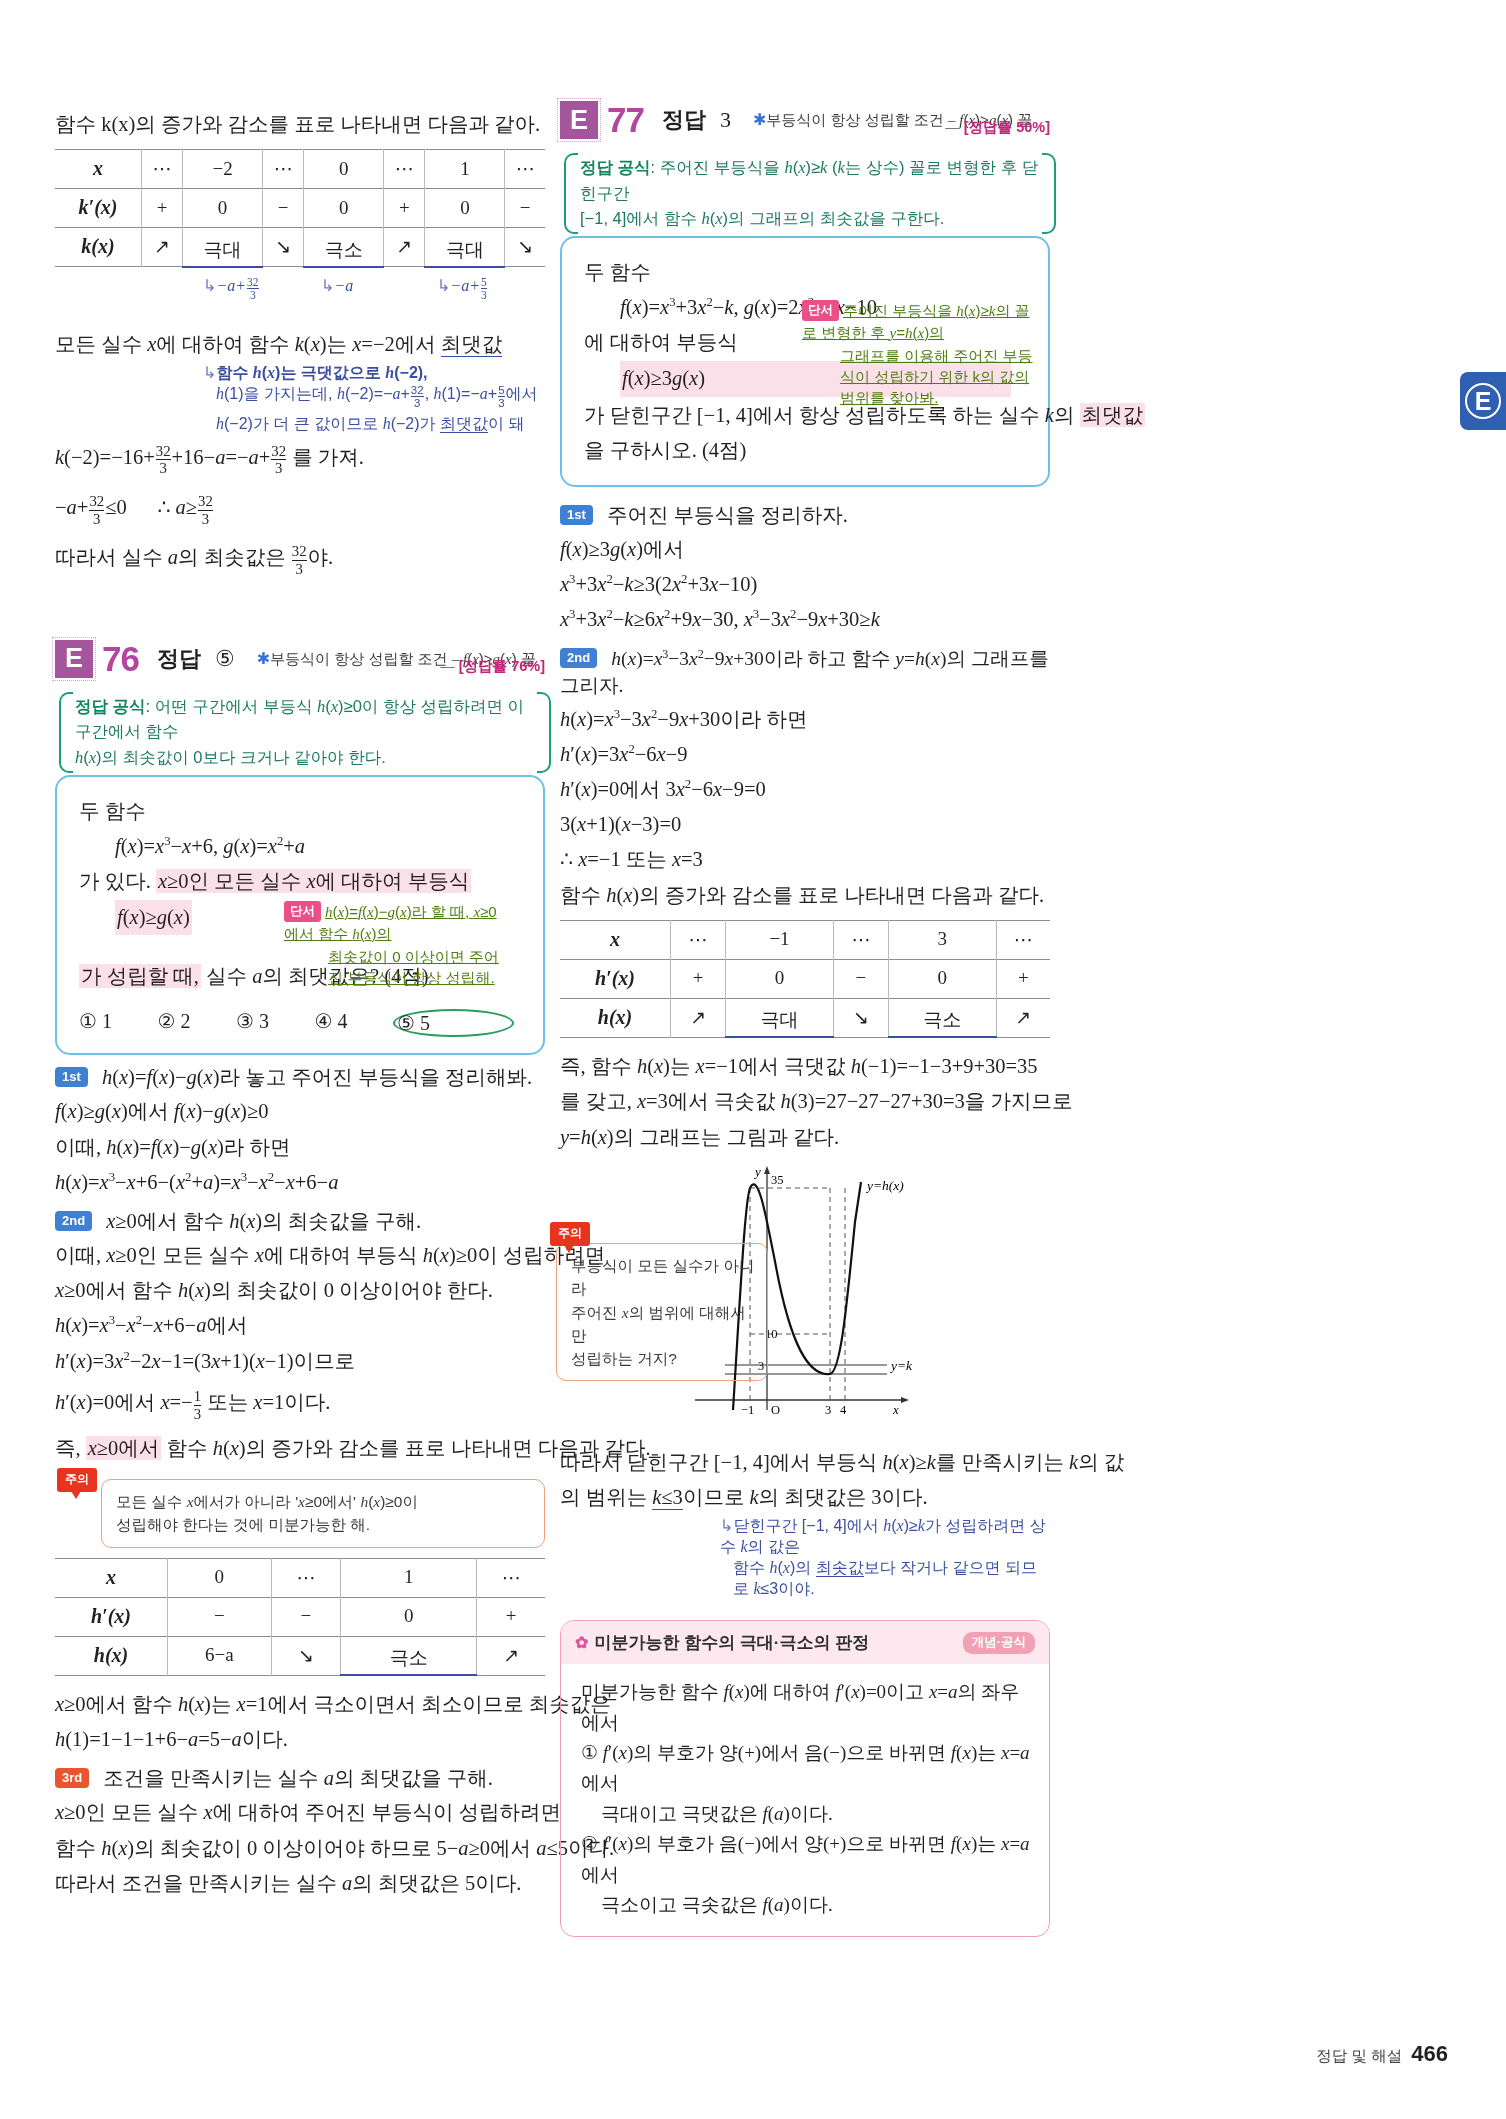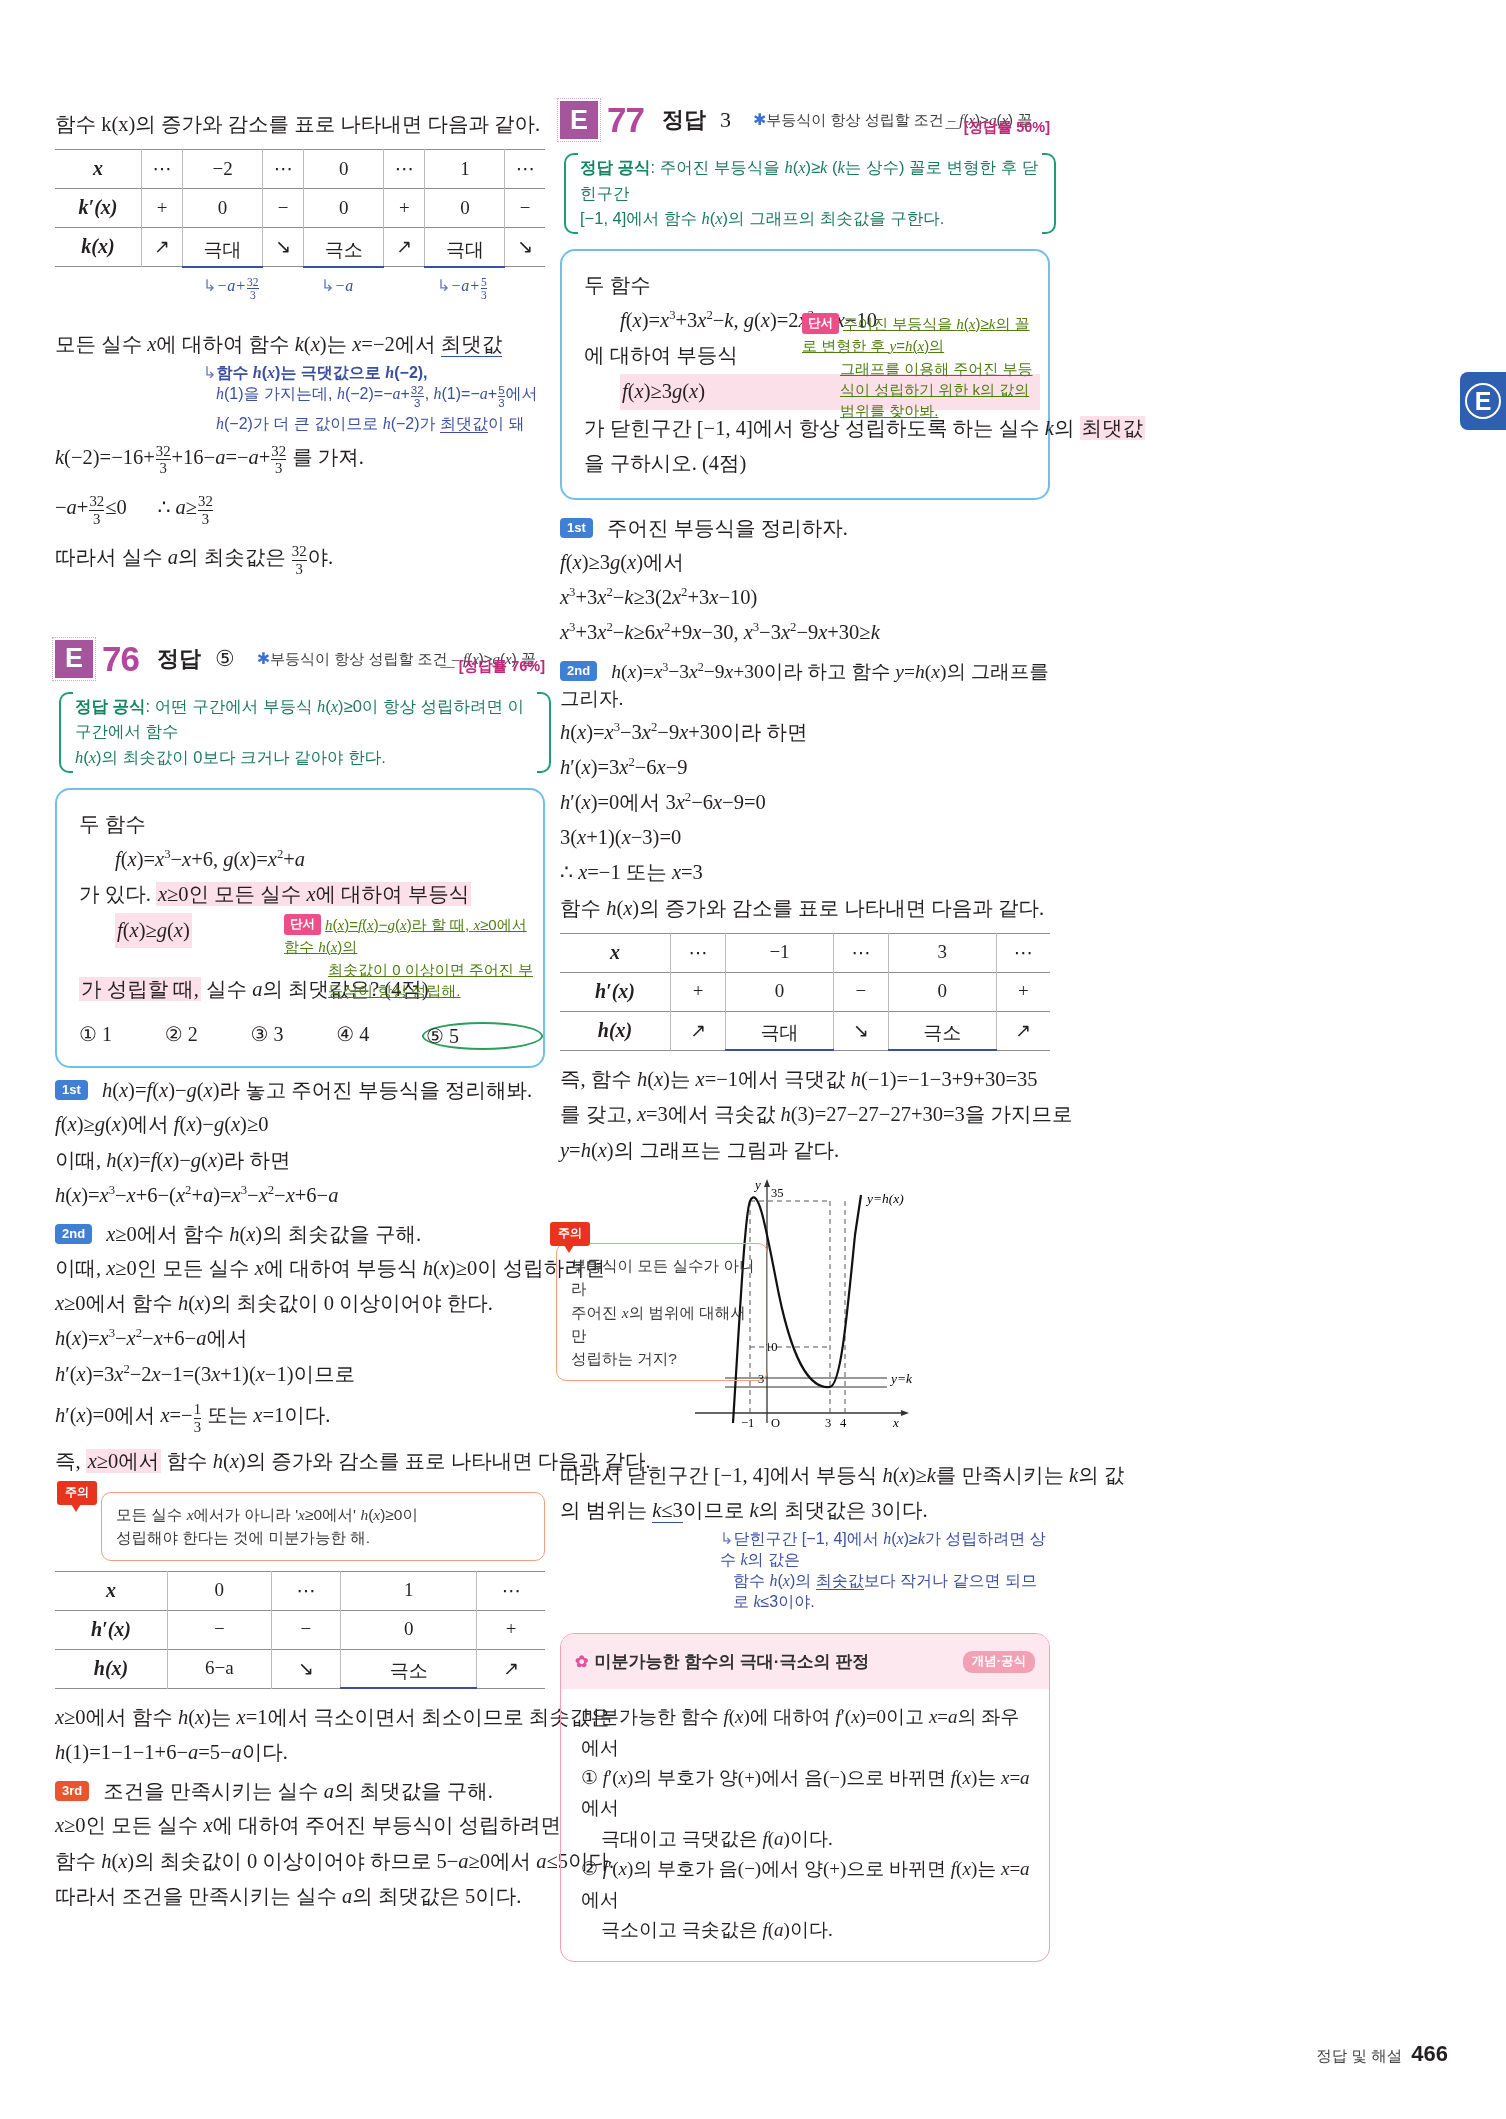--- a/index.html
+++ b/index.html
@@ -54,21 +54,21 @@
     border:2px solid #1c9d77;
   }
   .formula-note:before { left:0;  border-right:none; border-radius:10px 0 0 10px; }
   .formula-note:after  { right:-6px; border-left:none; border-radius:0 10px 10px 0; }
   .formula-note b { color:#13855f; }
   .formula-note .m { font-family:"Liberation Serif", serif; font-style:italic; color:#1c7a5e; }
 
   
   .prob-card {
     border:2.6px solid #6fc0e8; border-radius:15px;
-    padding:18px 8px 16px 22px; margin-top:13px; position:relative;
+    padding:18px 37px 16px 22px; position:relative;
     background:#fff;
   }
   .prob-card .ln { font-size:20.5px; }
   .hl { background:#fbdfe9; padding:1px 2px; }
   .tag-danseo {
     display:inline-block; background:#ec4f87; color:#fff; font-family:"Liberation Sans", sans-serif;
     font-size:12.5px; font-weight:bold; border-radius:3px; padding:2px 6px; vertical-align:2px;
   }
   .hint-blk { color:#4d7c0f; font-size:15px; line-height:1.42; font-family:"Liberation Sans", sans-serif;text-decoration:underline; }
   .hint-blk .m { font-family:"Liberation Serif", serif; font-style:italic; }
@@ -119,21 +119,21 @@
   }
   .caution-box {
     border:1.6px solid #f0a07c; border-radius:10px; padding:10px 12px 10px 14px;
     font-family:"Liberation Sans", sans-serif; font-size:15.5px; color:#3a3a3a; line-height:1.5;
   }
   .caution-box .m { font-family:"Liberation Serif", serif; font-style:italic; }
 
   
   .concept { margin-top:20px; border:1.8px solid #f2a0b4; border-radius:14px; overflow:hidden; }
   .concept-head {
-    background:#fde8ef; padding:16px 14px; display:flex; align-items:center; justify-content:space-between;
+    background:#fde8ef; padding:10px 14px; display:flex; align-items:center; justify-content:space-between;
   }
   .concept-title { font-family:"Liberation Sans", sans-serif; font-weight:bold; font-size:17px; color:#2f2f2f; }
   .flower { color:#e0559b; font-size:16px; margin-right:6px; }
   .concept-chip {
     background:#f2a0b4; color:#fff; font-family:"Liberation Sans", sans-serif; font-size:12.5px;
     font-weight:bold; border-radius:9px; padding:2px 9px 3px;
   }
   .concept-body { padding:13px 18px 16px 20px; font-size:19px; line-height:1.6; }
   .concept-body .sub { margin-left:20px; }
 

